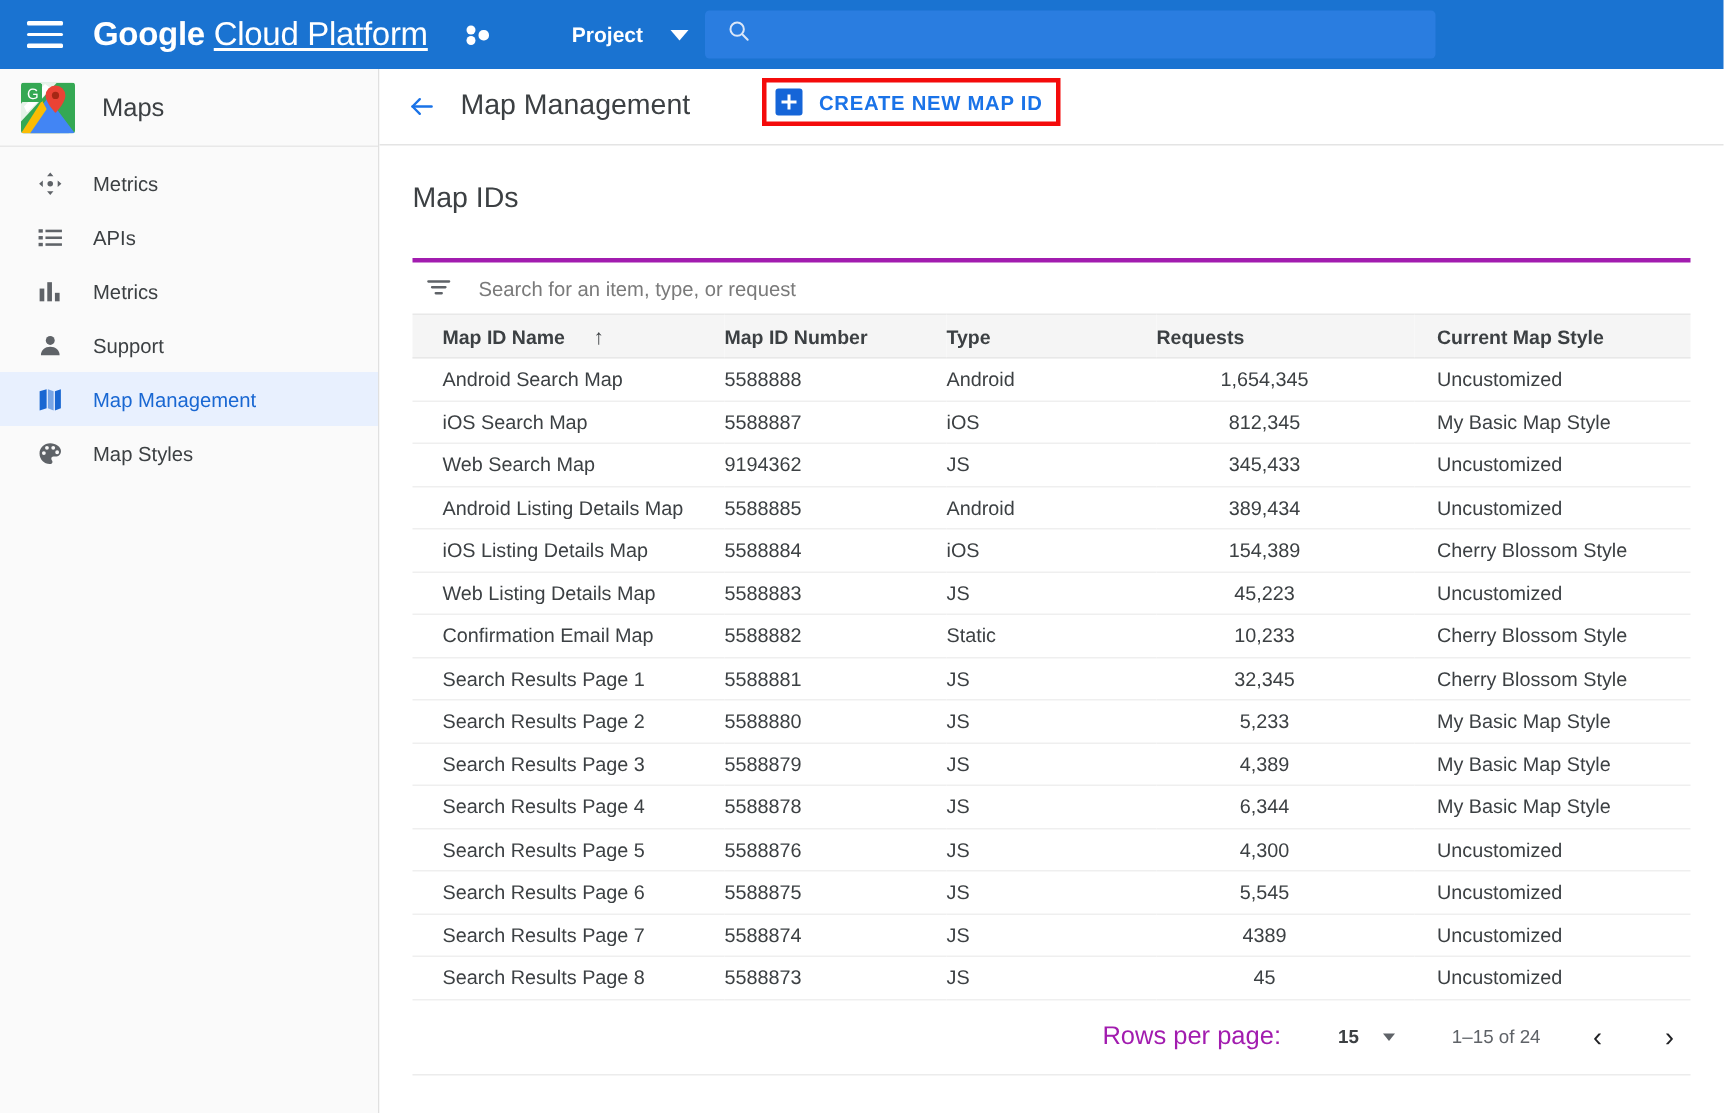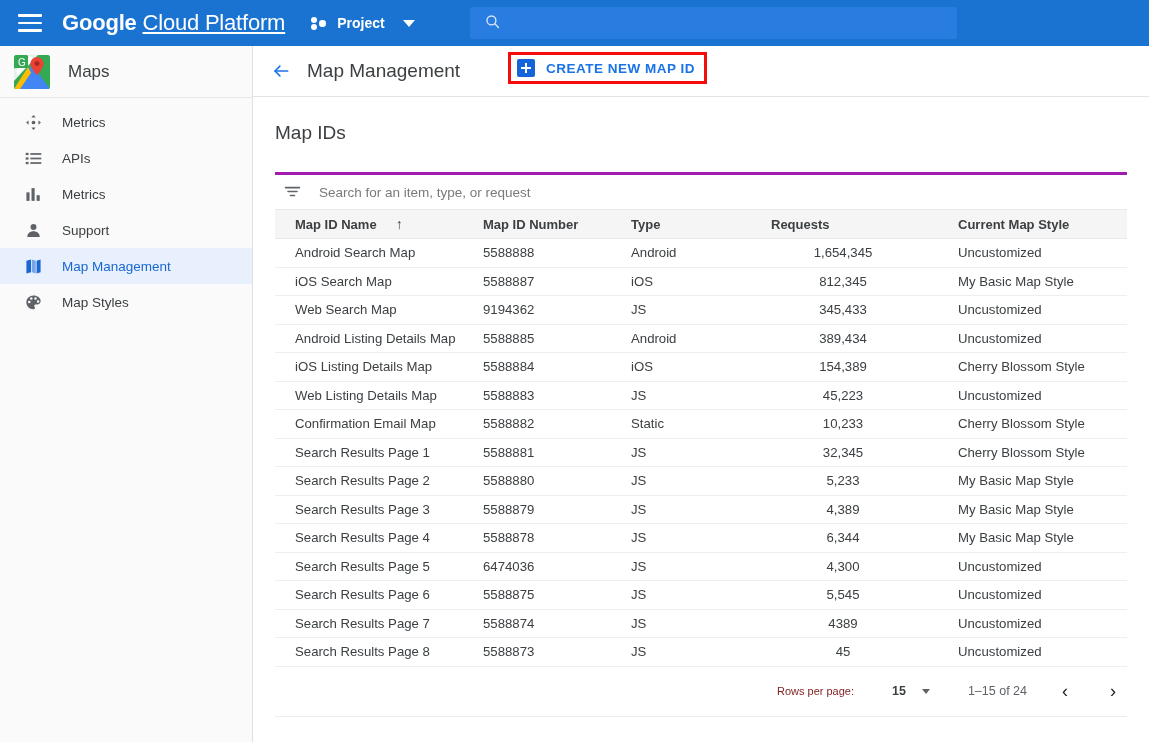--- a/index.html
+++ b/index.html
@@ -34,21 +34,21 @@
     display: flex; align-items: center; gap: 8px;
     margin-left: 26px; cursor: pointer;
   }
   .proj-dots { position: relative; width: 18px; height: 14px; }
   .proj-dots i {
     position: absolute; background: #fff; border-radius: 50%; display: block;
   }
   .proj-dots i:nth-child(1) { width: 6px; height: 6px; left: 0; top: 0.5px; }
   .proj-dots i:nth-child(2) { width: 6px; height: 6px; left: 0; top: 8px; }
   .proj-dots i:nth-child(3) { width: 6.5px; height: 6.5px; left: 8px; top: 4px; }
-  .proj-label { color: #ffffff; font-size: 14px; font-weight: 700; }
+  .proj-label { color: #ffffff; font-size: 14px; font-weight: 700; margin-left: 44px; }
   .caret-down {
     margin-left: 18px;
     width: 0; height: 0;
     border-left: 6px solid transparent;
     border-right: 6px solid transparent;
     border-top: 7px solid #ffffff;
     cursor: pointer;
   }
   .searchbox {
     position: absolute; left: 470px; top: 7px;
@@ -184,21 +184,21 @@
   .c-style { width: 184px; padding-left: 15px !important; }
   th.c-req { text-align: right; padding-right: 28px !important; }
   .sort-arrow { display: inline-block; margin-left: 19px; font-size: 14px; }
 
   .pager {
     height: 50px;
     display: flex; align-items: center; justify-content: flex-end;
     border-bottom: 1px solid #ececec;
     padding-right: 4px;
   }
-  .pager .lbl { font-size: 11px; color: #7f1d1d; }
+  .pager .lbl { font-size: 17px; color: #a21caf; }
   .rows-select {
     display: flex; align-items: center; gap: 16px;
     margin-left: 38px; cursor: pointer;
   }
   .rows-select .val { font-size: 12.5px; color: #3c4043; font-weight: 700; }
   .tiny-caret {
     width: 0; height: 0;
     border-left: 4px solid transparent;
     border-right: 4px solid transparent;
     border-top: 5px solid #5f6368;
@@ -449,21 +449,21 @@
           </tr>
           <tr>
             <td class="c-name">Search Results Page 4</td>
             <td class="c-num">5588878</td>
             <td class="c-type">JS</td>
             <td class="c-req">6,344</td>
             <td class="c-style">My Basic Map Style</td>
           </tr>
           <tr>
             <td class="c-name">Search Results Page 5</td>
-            <td class="c-num">6474036</td>
+            <td class="c-num">5588876</td>
             <td class="c-type">JS</td>
             <td class="c-req">4,300</td>
             <td class="c-style">Uncustomized</td>
           </tr>
           <tr>
             <td class="c-name">Search Results Page 6</td>
             <td class="c-num">5588875</td>
             <td class="c-type">JS</td>
             <td class="c-req">5,545</td>
             <td class="c-style">Uncustomized</td>

